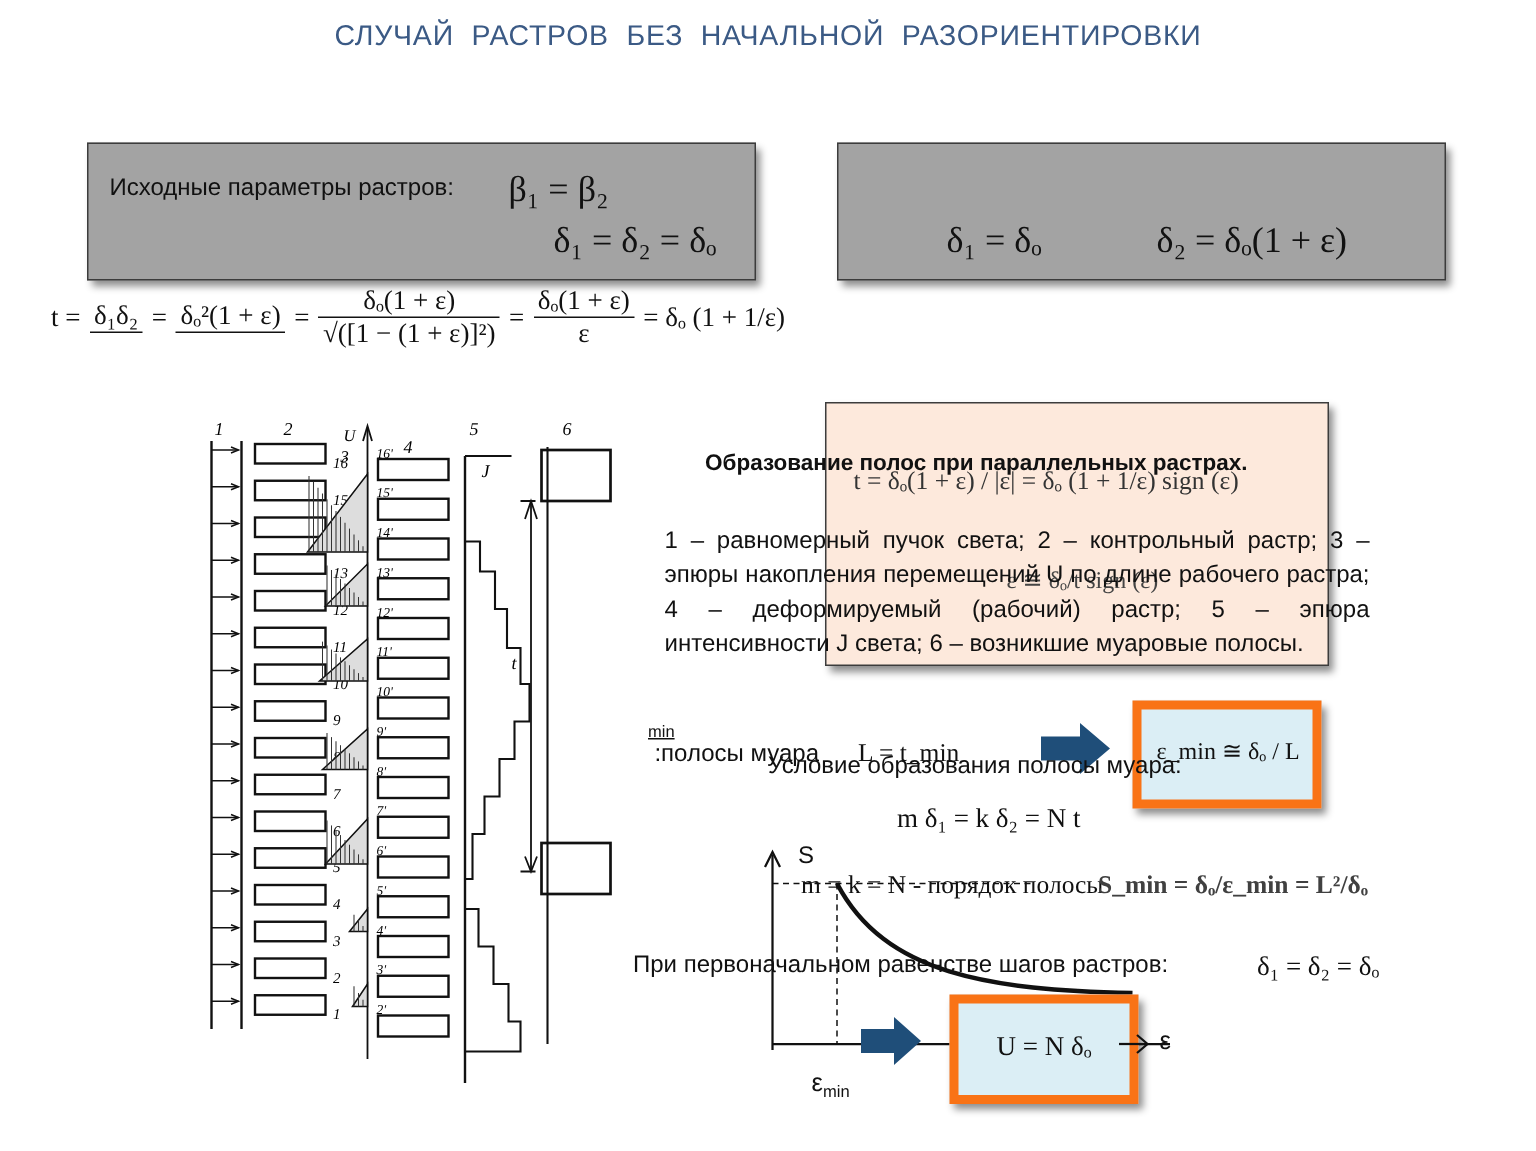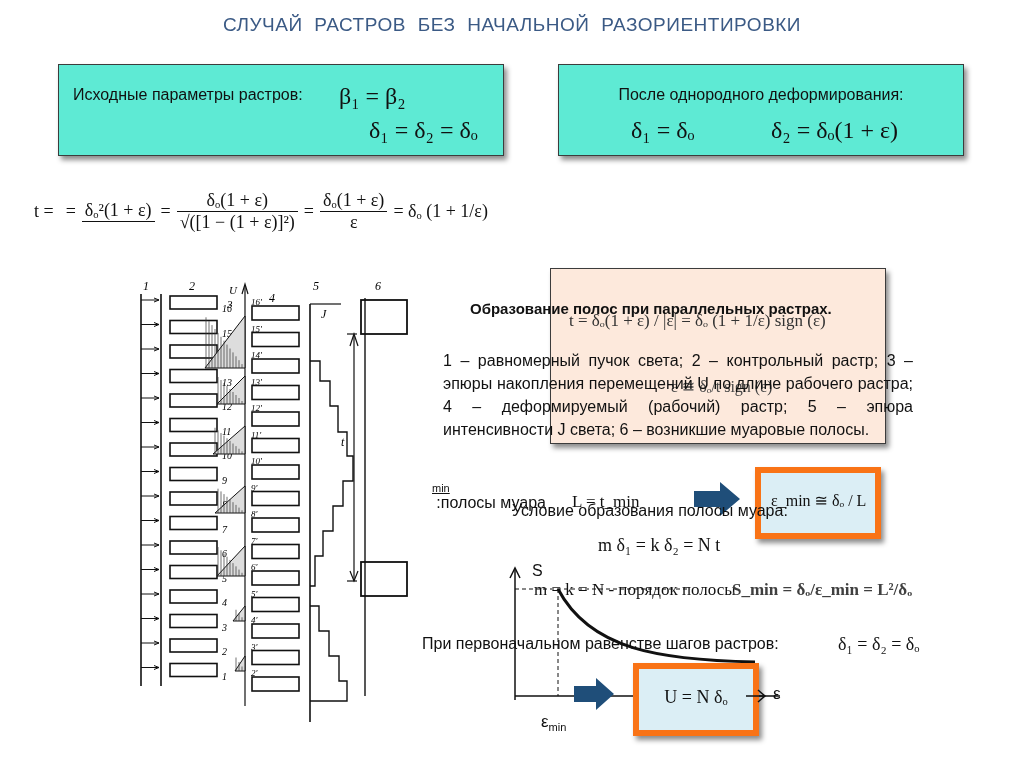--- a/index.html
+++ b/index.html
@@ -8,22 +8,23 @@
     background: #ffffff;
     font-family: "Liberation Sans", "DejaVu Sans", sans-serif;
     color: #111;
   }
   .abs { position: absolute; }
   .title {
     left: 0; width: 1024px; top: 14px; text-align: center;
     font-size: 19px; color: #3b5a85; letter-spacing: 0.5px; word-spacing: 6px;
   }
   .box-blue {
-    background: #5eead4; border: 1px solid #3c3c3c;
+    background: #a3a3a3; border: 1px solid #3c3c3c;
     box-shadow: 3px 4px 5px rgba(0,0,0,0.45);
+    margin-top: 31px;
   }
   .box-peach {
     background: #fde9dc; border: 1px solid #3c3c3c;
     box-shadow: 3px 4px 5px rgba(0,0,0,0.45);
   }
   .box-cyan {
     background: #dbeef5; border: 6px solid #f97316;
     box-shadow: 3px 4px 5px rgba(0,0,0,0.45);
   }
   .para {
@@ -41,28 +42,28 @@
 
 <div class="abs title">СЛУЧАЙ РАСТРОВ БЕЗ НАЧАЛЬНОЙ РАЗОРИЕНТИРОВКИ</div>
 
 <div class="abs box-blue" style="left:58px; top:64px; width:444px; height:90px;">
   <div class="abs" style="left:14px; top:21px; font-size:16px;">Исходные параметры растров:</div>
   <div class="abs math" style="left:280px; top:18px;">β₁ = β₂</div>
   <div class="abs math" style="left:310px; top:52px;">δ₁ = δ₂ = δₒ</div>
 </div>
 
 <div class="abs box-blue" style="left:558px; top:64px; width:404px; height:90px;">
-  <div class="abs" style="left:0; width:404px; text-align:center; top:21px; font-size:16px;">После однородного деформирования:</div>
   <div class="abs math" style="left:72px; top:52px;">δ₁ = δₒ</div>
   <div class="abs math" style="left:212px; top:52px;">δ₂ = δₒ(1 + ε)</div>
 </div>
 
 <div class="abs math" style="left:34px; top:180px; width:960px; height:62px; display:flex; align-items:center; gap:6px; font-size:18px; white-space:nowrap;">
   <span>t =</span>
   <span class="frac">
+    <span class="num">δ₁δ₂</span>
   </span>
   <span>=</span>
   <span class="frac">
     <span class="num">δₒ²(1 + ε)</span>
   </span>
   <span>=</span>
   <span class="frac">
     <span class="num">δₒ(1 + ε)</span>
     <span>√([1 − (1 + ε)]²)</span>
   </span>

